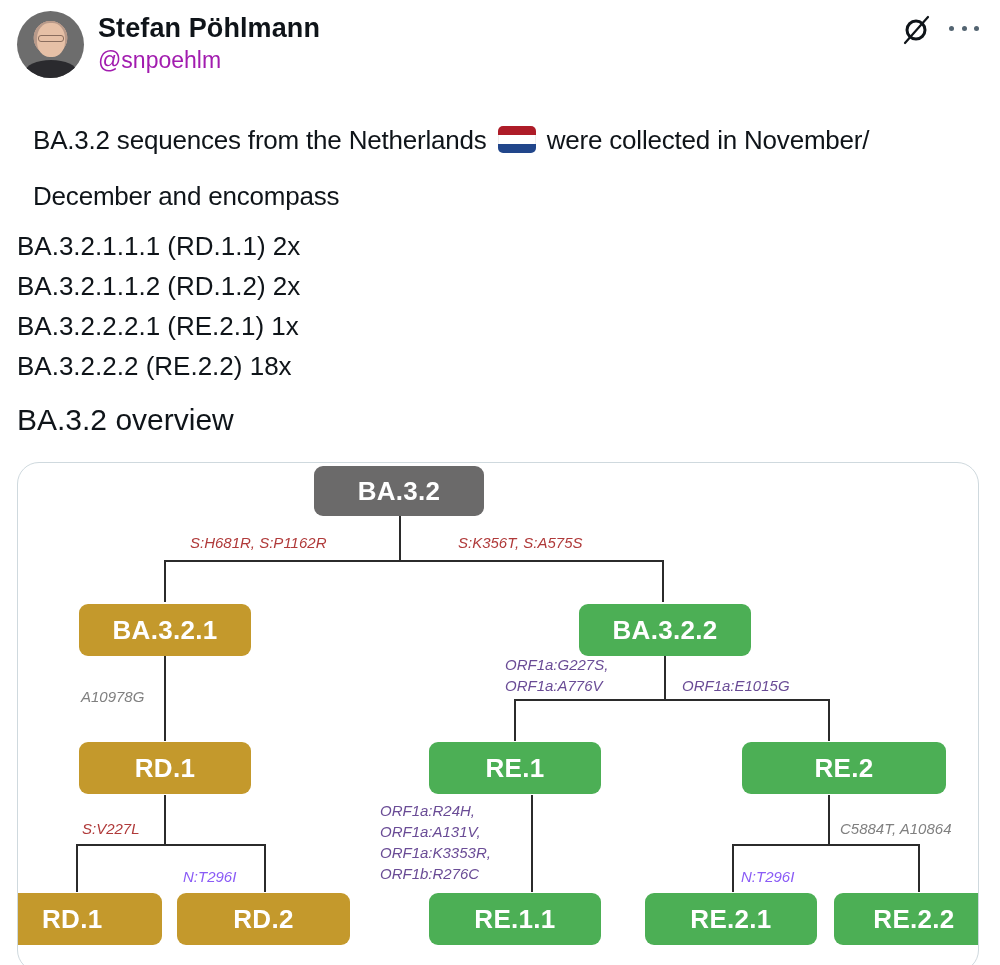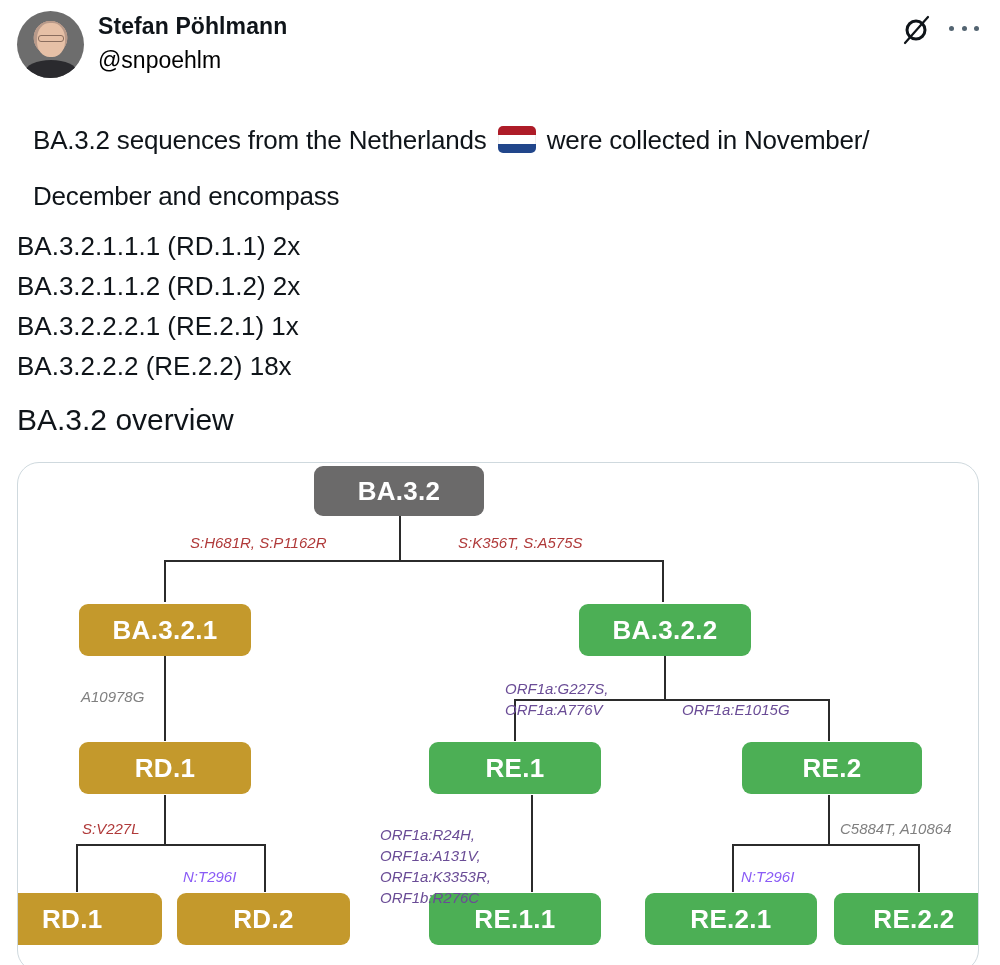--- a/index.html
+++ b/index.html
@@ -6,43 +6,43 @@
   html, body { width: 1000px; height: 965px; background: #ffffff; overflow: hidden; }
   body { font-family: "Liberation Sans", "DejaVu Sans", sans-serif; color: #0f1419; position: relative; }
 
   .header { position: absolute; left: 0; top: 0; width: 1000px; height: 90px; }
   .avatar { position: absolute; left: 17px; top: 11px; width: 67px; height: 67px; border-radius: 50%;
             background: radial-gradient(circle at 50% 40%, #e8c7b3 0 22%, #b89a8a 23% 32%, #6d6d6d 33% 100%);
             overflow: hidden; }
   .avatar .shirt { position: absolute; left: 8px; bottom: -6px; width: 52px; height: 24px; border-radius: 50% 50% 0 0; background: #2a2a2e; }
   .avatar .face { position: absolute; left: 20px; top: 12px; width: 28px; height: 34px; border-radius: 45%; background: #e6c0a6; }
   .avatar .glasses { position: absolute; left: 21px; top: 24px; width: 26px; height: 7px; border: 1.5px solid #8a6d5e; border-radius: 3px; }
-  .name { position: absolute; left: 98px; top: 13px; font-size: 23px; font-weight: bold; color: #0f1419; letter-spacing: 0.1px; }
-  .handle { position: absolute; left: 98px; top: 47px; font-size: 23px; color: #000000; }
+  .name { position: absolute; left: 98px; top: 13px; font-size: 27px; font-weight: bold; color: #0f1419; letter-spacing: 0.1px; }
+  .handle { position: absolute; left: 98px; top: 47px; font-size: 23px; color: #a21caf; }
   .grok-icon { position: absolute; left: 900px; top: 13px; width: 32px; height: 32px; cursor: pointer; }
   .more-icon { position: absolute; left: 949px; top: 14px; width: 30px; height: 28px; display: flex; align-items: center; justify-content: space-between; cursor: pointer; }
   .more-icon span { width: 5px; height: 5px; border-radius: 50%; background: #536471; display: block; }
 
   .tweet-text { position: absolute; left: 17px; top: 104px; width: 975px; font-size: 26px; line-height: 40px; color: #0f1419; letter-spacing: -0.2px; }
   .tweet-text p { margin: 16px; }
   .flag { display: inline-block; width: 38px; height: 27px; border-radius: 5px; overflow: hidden; vertical-align: -4px; margin: 0 4px; }
   .flag i { display: block; height: 9px; }
   .lineage-list { position: absolute; left: 17px; top: 226px; font-size: 26px; line-height: 40px; color: #0f1419; }
   .overview-label { position: absolute; left: 17px; top: 400px; font-size: 30px; line-height: 40px; color: #0f1419; }
 
   .card { position: absolute; left: 17px; top: 462px; width: 962px; height: 510px; border: 1.5px solid #cfd9de; border-radius: 22px; overflow: hidden; background: #fff; }
   .diagram { position: absolute; left: 0; top: 0; width: 962px; height: 510px; }
   .line { position: absolute; background: #2b2b2b; }
   .node { position: absolute; border-radius: 9px; color: #ffffff; font-weight: bold; font-size: 26px; display: flex; align-items: center; justify-content: center; letter-spacing: 0.3px; cursor: pointer; }
   .node.gray { background: #6b6a6a; }
   .node.gold { background: #c4992c; }
   .node.green { background: #4caf55; }
   .mut { position: absolute; font-style: italic; font-weight: normal; font-size: 15px; line-height: 20px; white-space: nowrap; }
   .mut.red { color: #b03a3a; }
-  .mut.purple { color: #6a4c96; margin-top: 24px; }
+  .mut.purple { color: #6a4c96; }
   .mut.blue { color: #8b5cf6; margin-top: 48px; }
   .mut.grey { color: #808080; }
 </style>
 </head>
 <body>
 
 <div class="header">
   <div class="avatar">
     <div class="shirt"></div>
     <div class="face"></div>
@@ -110,21 +110,21 @@
     <div class="line" style="left:714px; top:381px; width:2px; height:48px;"></div>
     <div class="line" style="left:900px; top:381px; width:2px; height:48px;"></div>
 
     <div class="node gray" style="left:296px; top:3px; width:170px; height:50px;">BA.3.2</div>
 
     <div class="node gold" style="left:61px; top:141px; width:172px; height:52px;">BA.3.2.1</div>
     <div class="node green" style="left:561px; top:141px; width:172px; height:52px;">BA.3.2.2</div>
 
     <div class="node gold" style="left:61px; top:279px; width:172px; height:52px;">RD.1</div>
     <div class="node green" style="left:411px; top:279px; width:172px; height:52px;">RE.1</div>
-    <div class="node green" style="left:724px; top:279px; width:180px; height:52px;">RE.2</div>
+    <div class="node green" style="left:724px; top:279px; width:204px; height:52px;">RE.2</div>
 
     <div class="node gold" style="left:-12px; top:430px; width:156px; height:52px; justify-content:flex-start; padding-left:36px;">RD.1</div>
     <div class="node gold" style="left:159px; top:430px; width:173px; height:52px;">RD.2</div>
     <div class="node green" style="left:411px; top:430px; width:172px; height:52px;">RE.1.1</div>
     <div class="node green" style="left:627px; top:430px; width:172px; height:52px;">RE.2.1</div>
     <div class="node green" style="left:816px; top:430px; width:160px; height:52px;">RE.2.2</div>
 
     <div class="mut red" style="left:172px; top:70px;">S:H681R, S:P1162R</div>
     <div class="mut red" style="left:440px; top:70px;">S:K356T, S:A575S</div>
 

